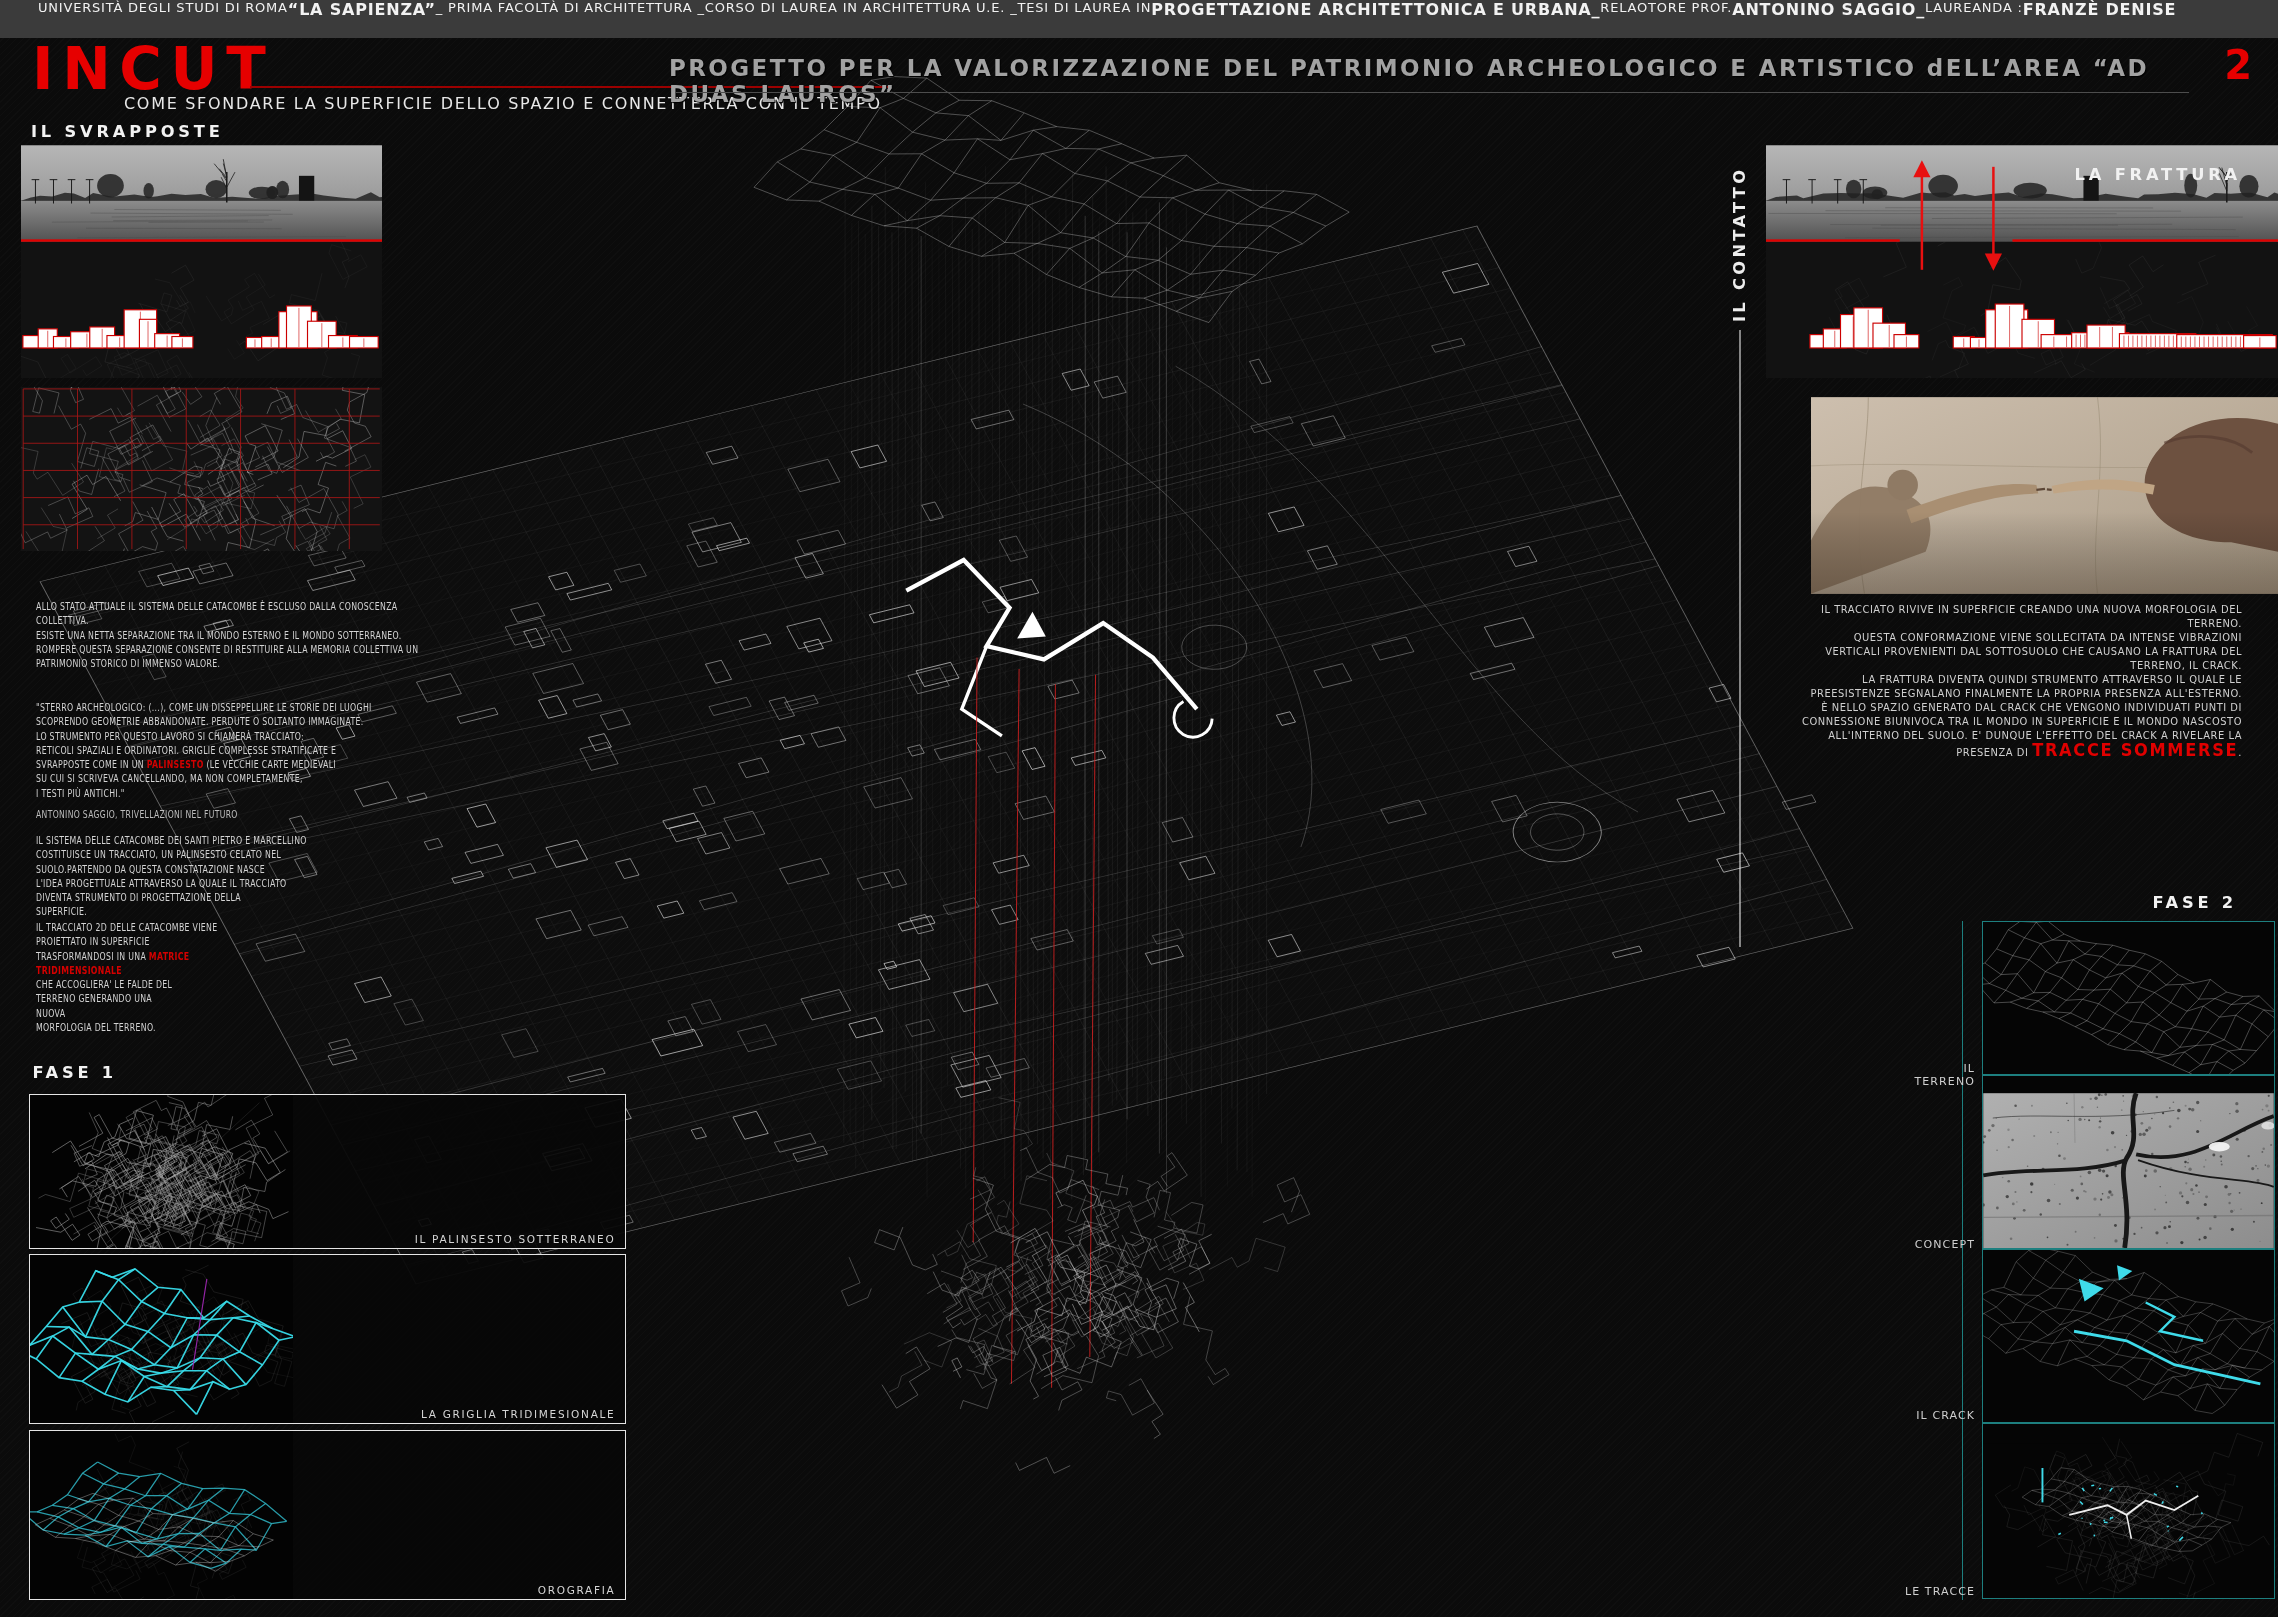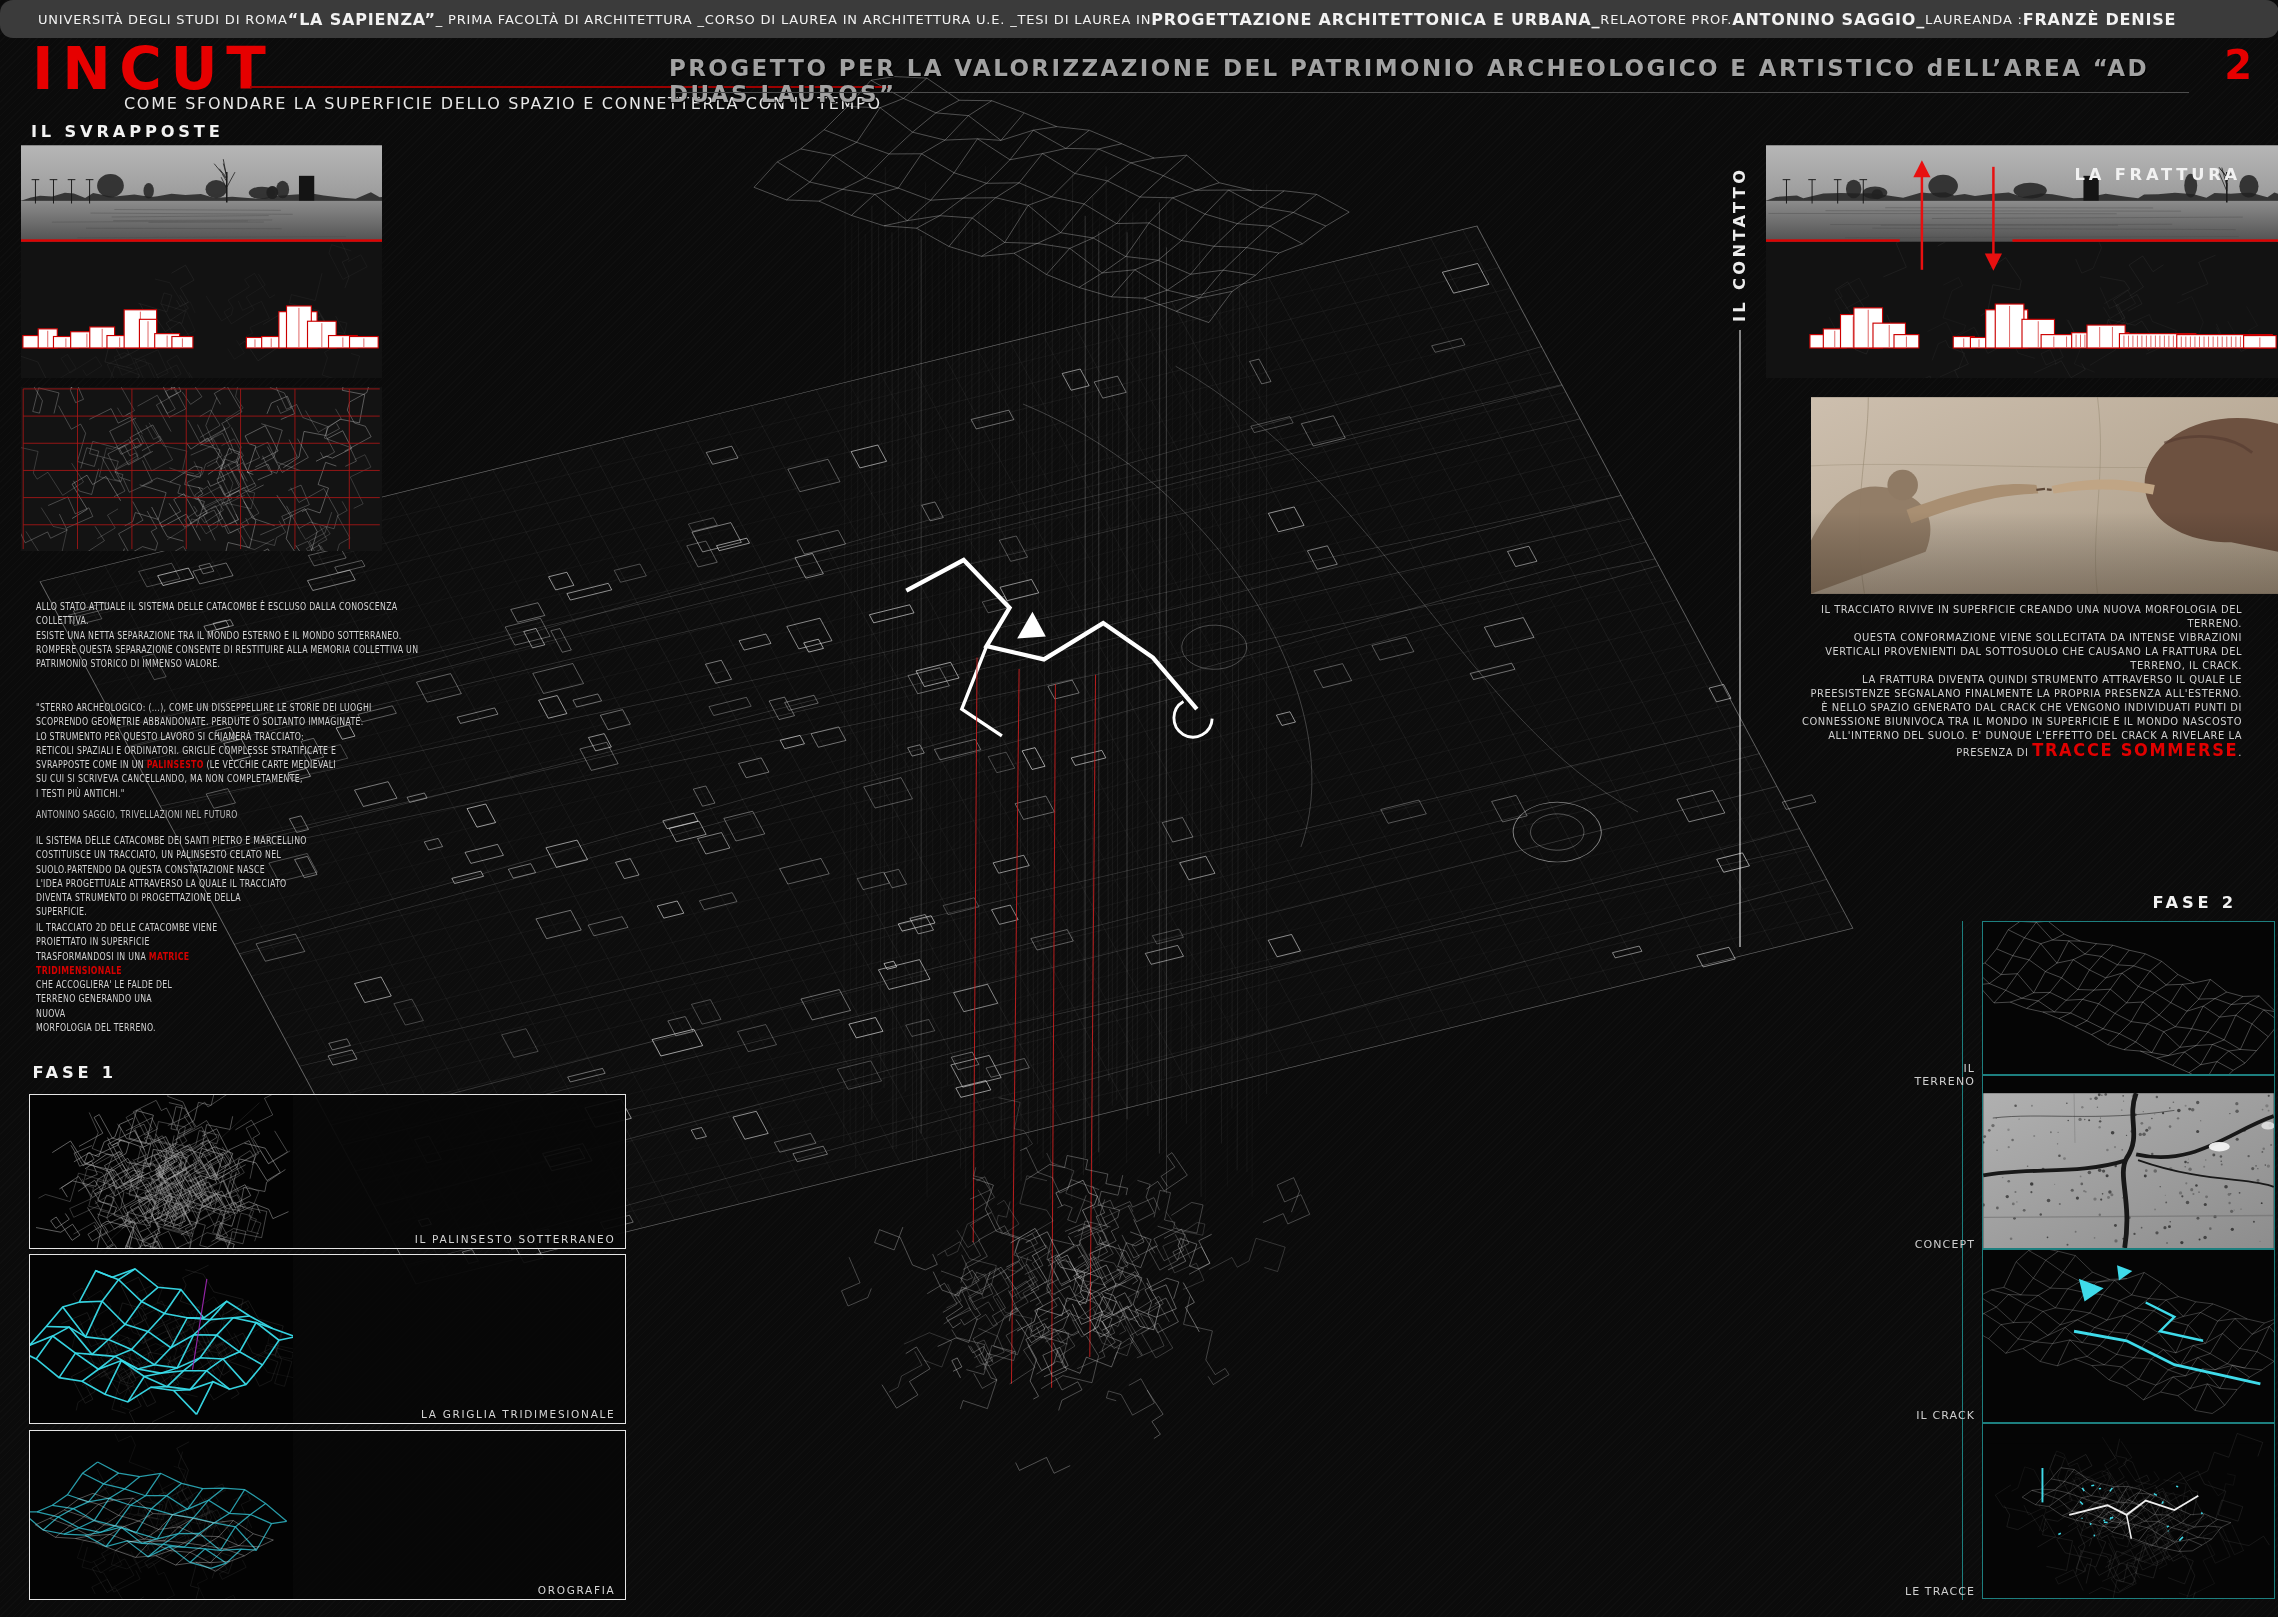--- a/index.html
+++ b/index.html
@@ -2,22 +2,22 @@
 <html><head>
 <meta charset="utf-8">
 <style>
   html,body{margin:0;padding:0;background:#000;}
   .board{position:relative;width:2279px;height:1617px;background:#0b0b0b;overflow:hidden;
          font-family:"DejaVu Sans",sans-serif;}
   .board::before{content:"";position:absolute;inset:0;z-index:0;pointer-events:none;
          background:repeating-linear-gradient(135deg,rgba(255,255,255,0.015) 0 1px,transparent 1px 4.8px);}
   
   .top-bar{position:absolute;left:0;top:0;width:100%;height:38px;background:#3b3b3b;z-index:9;
-         display:flex;align-items:center;padding-left:38px;box-sizing:border-box;color:#f2f2f2;
-         font-size:13px;letter-spacing:0.8px;white-space:nowrap;border-radius:13px;}
+         display:flex;padding-left:38px;box-sizing:border-box;color:#f2f2f2;
+         font-size:13px;letter-spacing:0.8px;white-space:nowrap;}
   .top-bar .em{font-size:16px;font-weight:bold;}
   
   .incut{position:absolute;left:32px;top:40px;font-size:58px;font-weight:bold;color:#e60000;
          letter-spacing:8.6px;line-height:1;z-index:9;}
   .incut-line{position:absolute;left:250px;top:86px;width:639px;height:1.9px;background:#9c0000;z-index:9;}
   .subtitle{position:absolute;left:124px;top:94px;font-size:16px;color:#e8e8e8;letter-spacing:1.7px;z-index:9;}
   .project{position:absolute;left:669px;top:55px;width:1529px;text-align:left;font-size:23px;
          color:#a2a2a2;font-weight:bold;letter-spacing:2.4px;text-shadow:1px 1px 1px #000;z-index:9;}
   .project-line{position:absolute;left:675px;top:92px;width:1514px;height:1px;background:#4d4d4d;z-index:9;}
   .page-num{position:absolute;right:27px;top:42px;font-size:40px;font-weight:bold;color:#e60000;z-index:9;}

